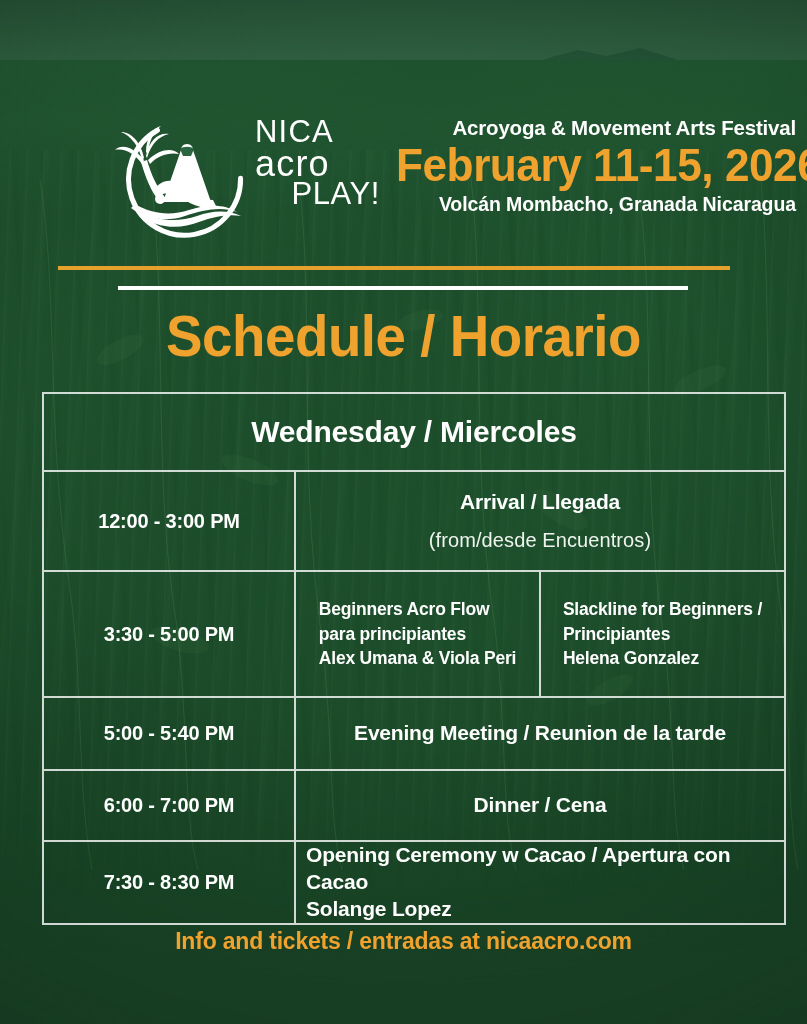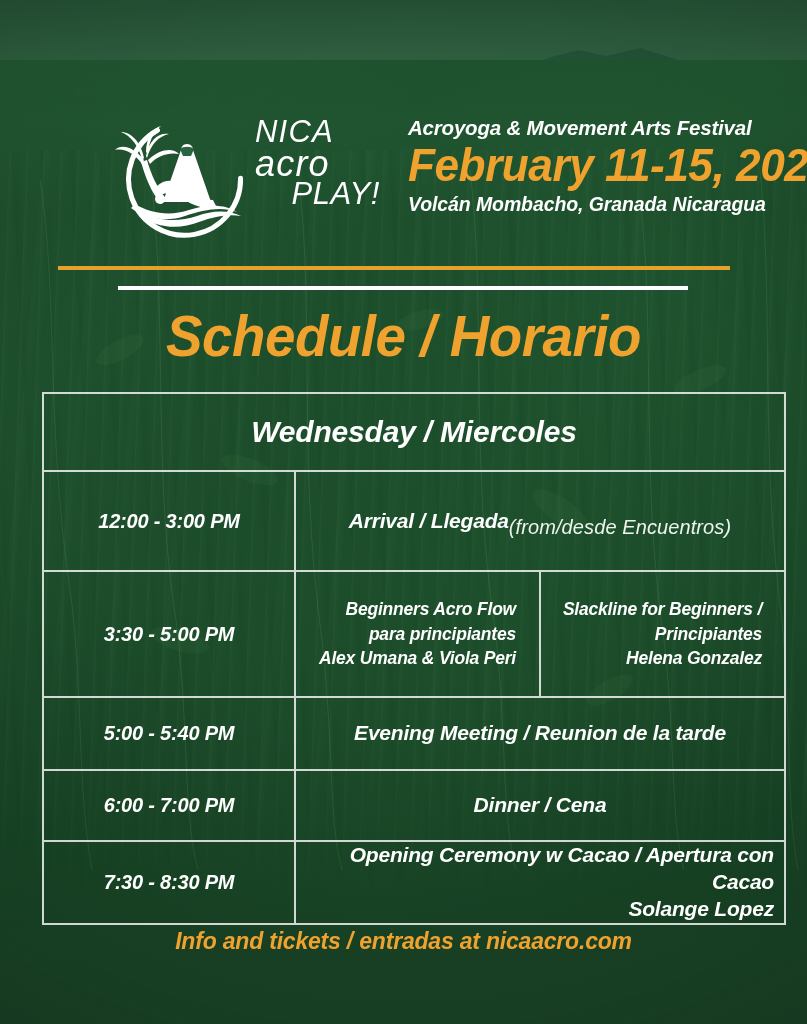--- a/index.html
+++ b/index.html
@@ -11,21 +11,20 @@
   body {
     font-family: "Liberation Sans", sans-serif;
   }
 
   #poster {
     position: relative;
     width: 807px;
     height: 1024px;
     overflow: hidden;
     background: #1d4ed8;
-    font-style: italic;
     -webkit-font-smoothing: antialiased;
   }
 
   
   .bg-sky {
     position: absolute;
     left: 0; top: 0;
     width: 807px; height: 150px;
     background: linear-gradient(#3e6f50 0%, #467a58 55%, #437654 100%);
   }
@@ -128,23 +127,23 @@
     display: block;
     font-size: 31px;
     font-weight: 400;
     letter-spacing: 1.2px;
   }
   .brand-line.l2 { font-size: 36px; }
   .brand-line.l3 { font-size: 31px; letter-spacing: 0.6px; text-align: right; }
 
   .fest-block {
     position: absolute;
-    left: 408px; top: 8px;
+    left: 396px; top: 8px;
     width: 400px;
-    text-align: left;
+    text-align: right;
   }
   .fest-sub {
     color: #ffffff;
     font-size: 20.5px;
     font-weight: bold;
     letter-spacing: -0.2px;
     white-space: nowrap;
   }
   .fest-dates {
     color: #F0A22E;
@@ -233,24 +232,24 @@
     text-align: center;
   }
   .cell-body {
     flex: 1 1 auto;
     display: flex;
     align-items: stretch;
   }
   .sub {
     flex: 1 1 0;
     display: flex;
-    flex-direction: row;
+    flex-direction: column;
     align-items: center;
     justify-content: center;
-    text-align: right;
+    text-align: left;
     padding: 6px 10px;
     box-sizing: border-box;
   }
   .sub + .sub { border-left: 2px solid rgba(255,255,255,0.80); }
   .evt-title {
     color: #ffffff;
     font-size: 21px;
     font-weight: bold;
     line-height: 1.28;
     letter-spacing: -0.2px;

